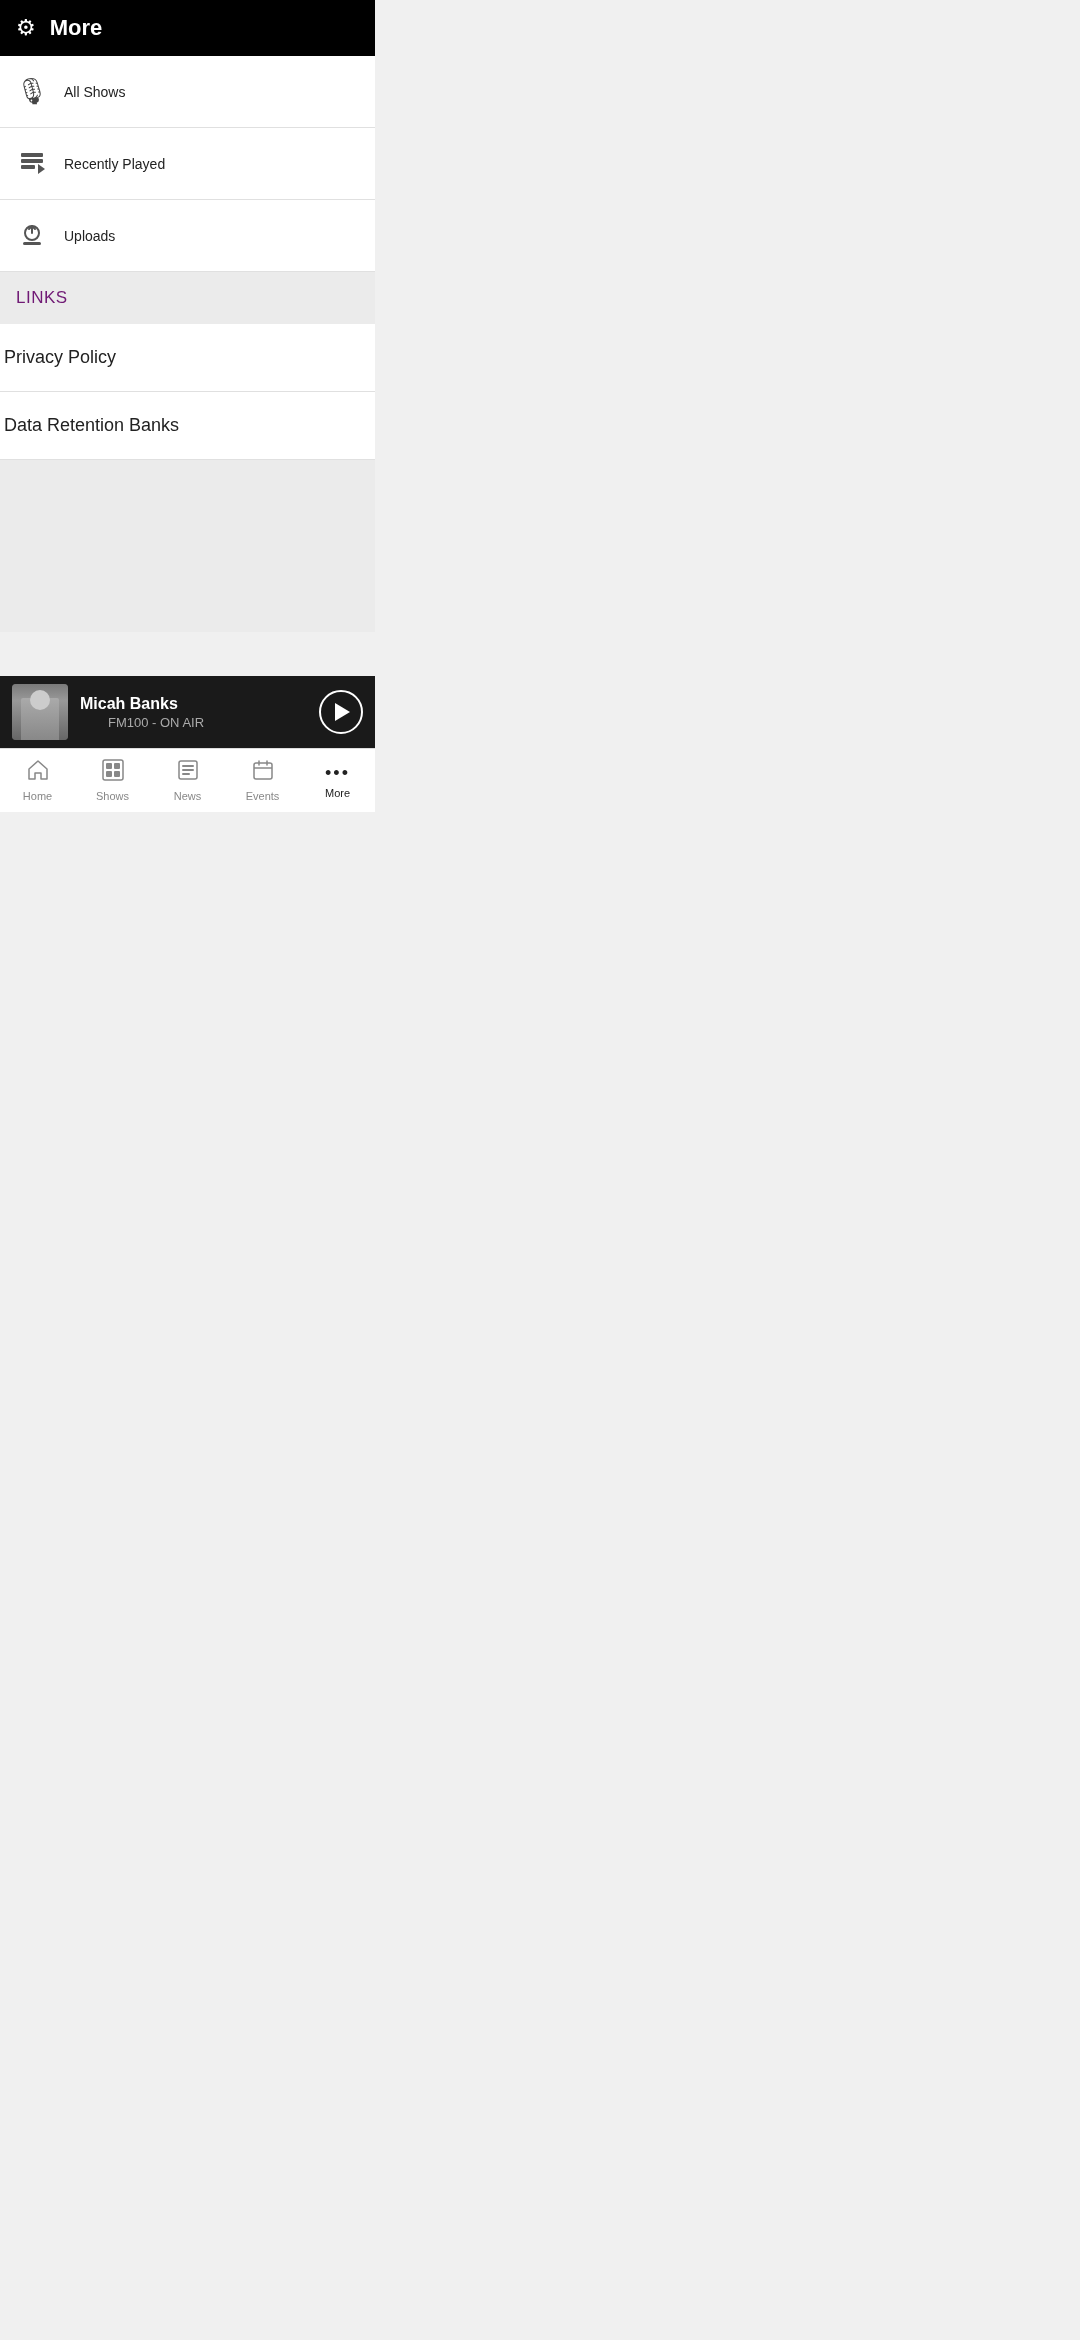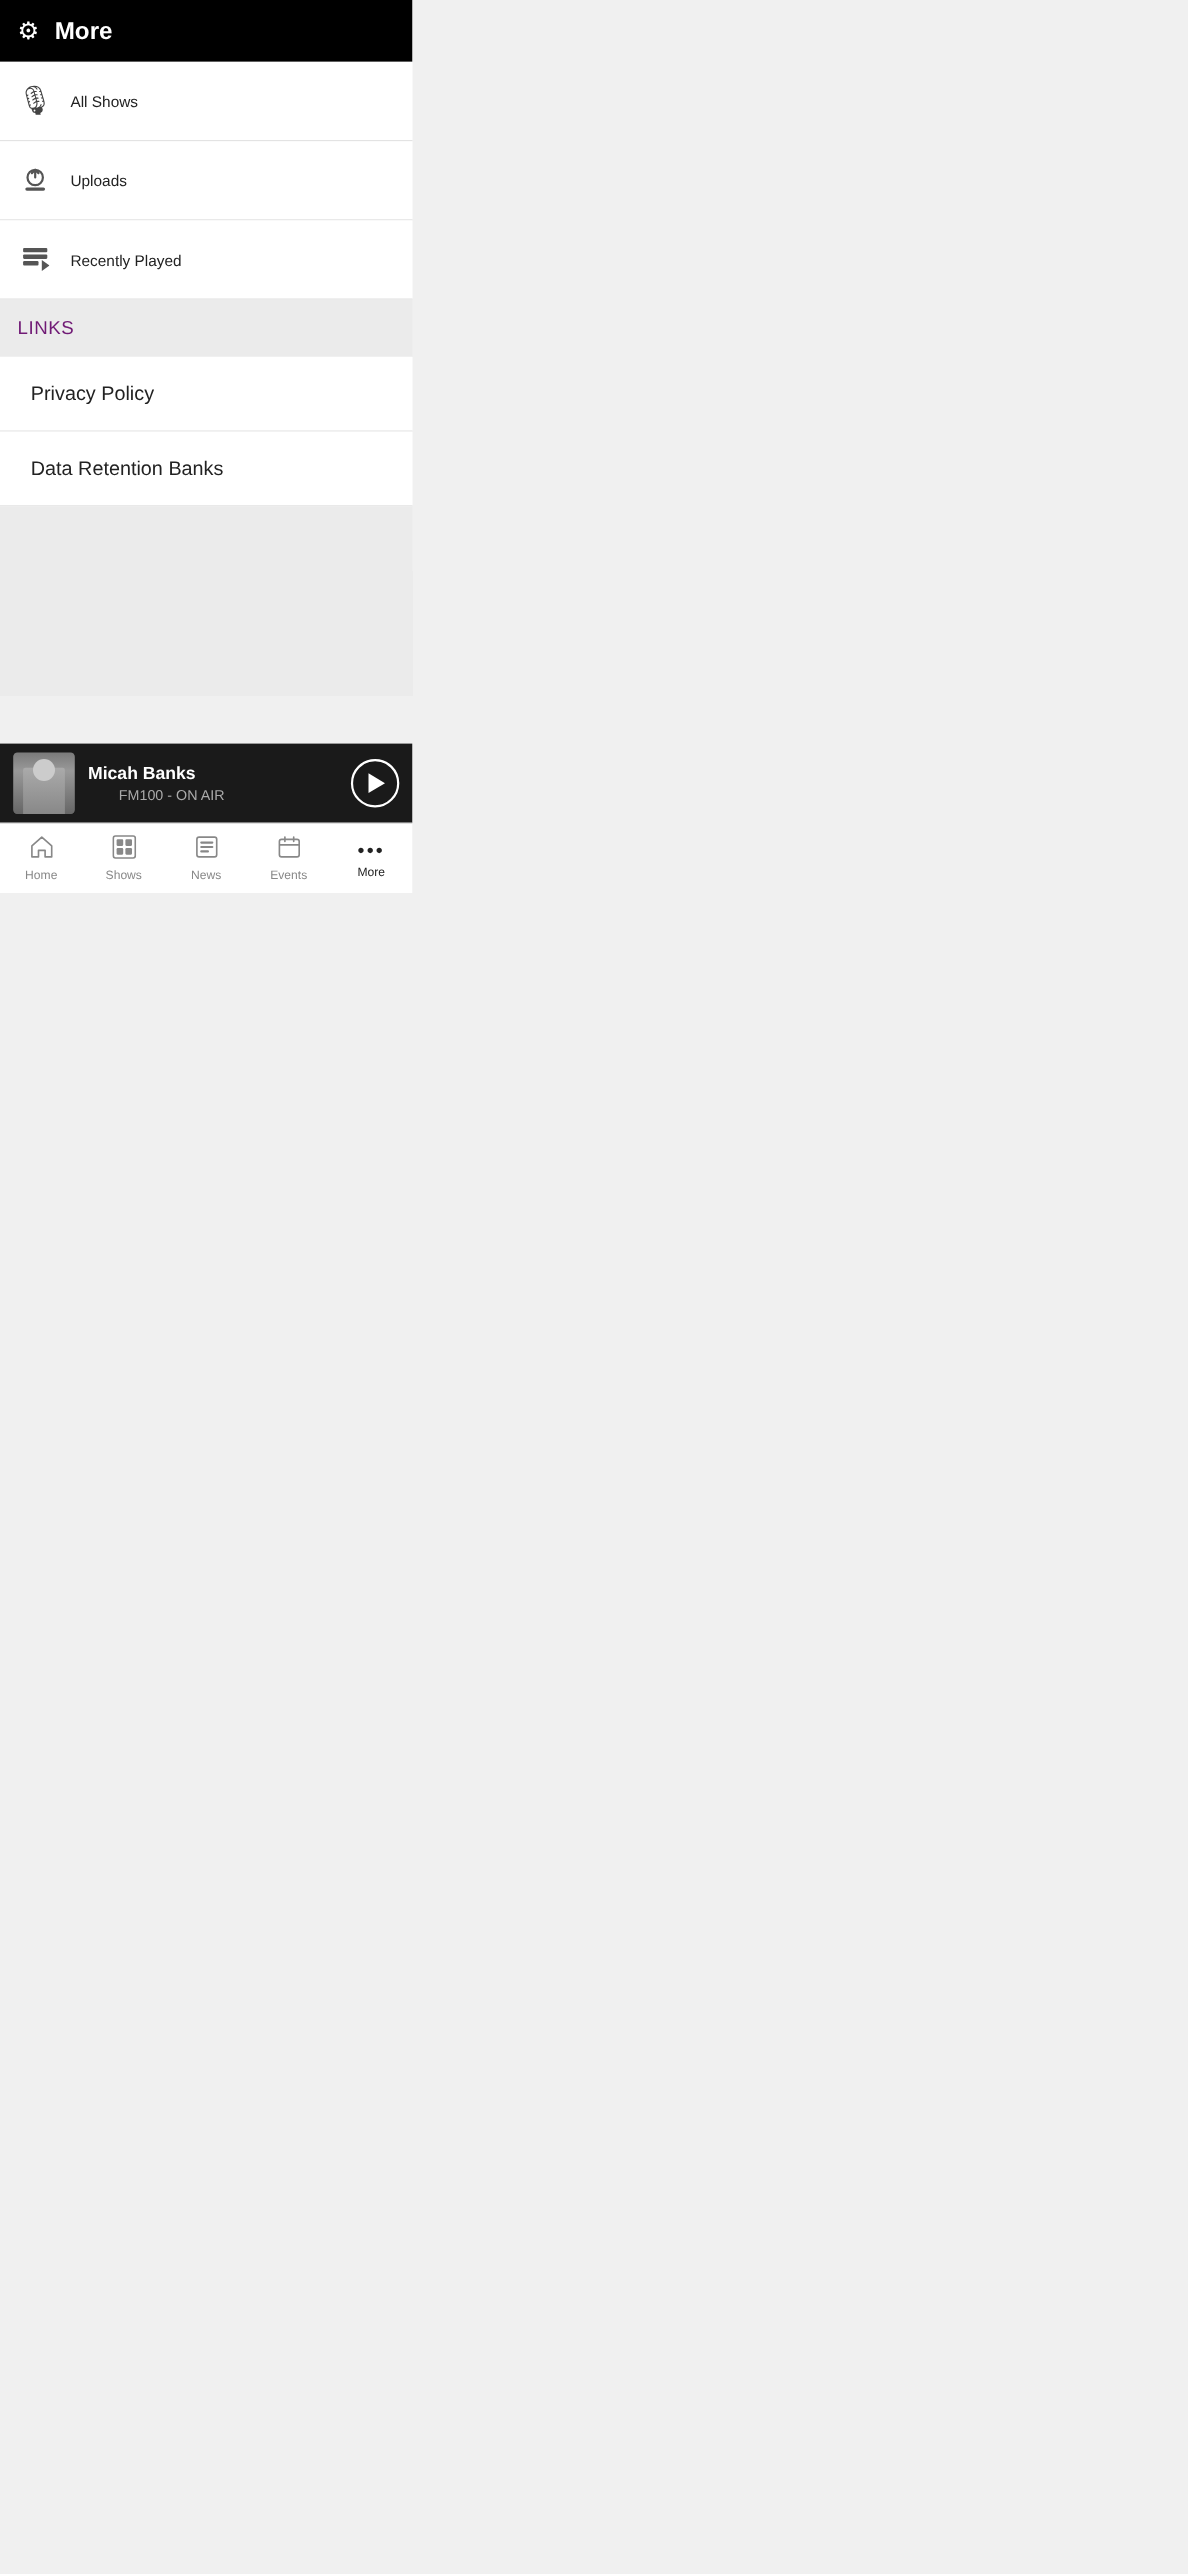--- a/index.html
+++ b/index.html
@@ -96,21 +96,21 @@
       text-transform: uppercase;
     }
 
     
     .link-item {
       background: #fff;
       border-bottom: 1px solid #e0e0e0;
       height: 68px;
       display: flex;
       align-items: center;
-      padding: 0 28px;
+      padding: 0 4px;
       cursor: pointer;
     }
     .link-item-label {
       font-size: 18px;
       color: #222;
     }
 
     
     .empty-area {
       background: #ebebeb;
@@ -238,38 +238,38 @@
   <div class="content">
 
     <div class="menu-item">
       <div class="menu-item-icon">🎙</div>
       <span class="menu-item-label">All Shows</span>
     </div>
 
     <div class="menu-item">
       <div class="menu-item-icon">
         <svg width="26" height="26" viewBox="0 0 26 26" fill="none">
-          <circle cx="13" cy="10" r="7" stroke="#555" stroke-width="2" fill="none"></circle>
-          <path d="M13 3 L13 10 M10 6 L13 3 L16 6" stroke="#555" stroke-width="2" stroke-linecap="round" stroke-linejoin="round" fill="none"></path>
-          <rect x="4" y="19" width="18" height="3" rx="1.5" fill="#555"></rect>
-        </svg>
-      </div>
-      <span class="menu-item-label">Uploads</span>
-    </div>
-
-    <div class="menu-item">
-      <div class="menu-item-icon">
-        <svg width="26" height="26" viewBox="0 0 26 26" fill="none">
           <rect x="2" y="2" width="22" height="4" rx="1" fill="#555"></rect>
           <rect x="2" y="8" width="22" height="4" rx="1" fill="#555"></rect>
           <rect x="2" y="14" width="14" height="4" rx="1" fill="#555"></rect>
           <polygon points="19,13 26,18 19,23" fill="#555"></polygon>
         </svg>
       </div>
       <span class="menu-item-label">Recently Played</span>
+    </div>
+
+    <div class="menu-item">
+      <div class="menu-item-icon">
+        <svg width="26" height="26" viewBox="0 0 26 26" fill="none">
+          <circle cx="13" cy="10" r="7" stroke="#555" stroke-width="2" fill="none"></circle>
+          <path d="M13 3 L13 10 M10 6 L13 3 L16 6" stroke="#555" stroke-width="2" stroke-linecap="round" stroke-linejoin="round" fill="none"></path>
+          <rect x="4" y="19" width="18" height="3" rx="1.5" fill="#555"></rect>
+        </svg>
+      </div>
+      <span class="menu-item-label">Uploads</span>
     </div>
 
     <div class="section-header">
       <span class="section-header-label">LINKS</span>
     </div>
 
     <div class="link-item">
       <span class="link-item-label">Privacy Policy</span>
     </div>
 

